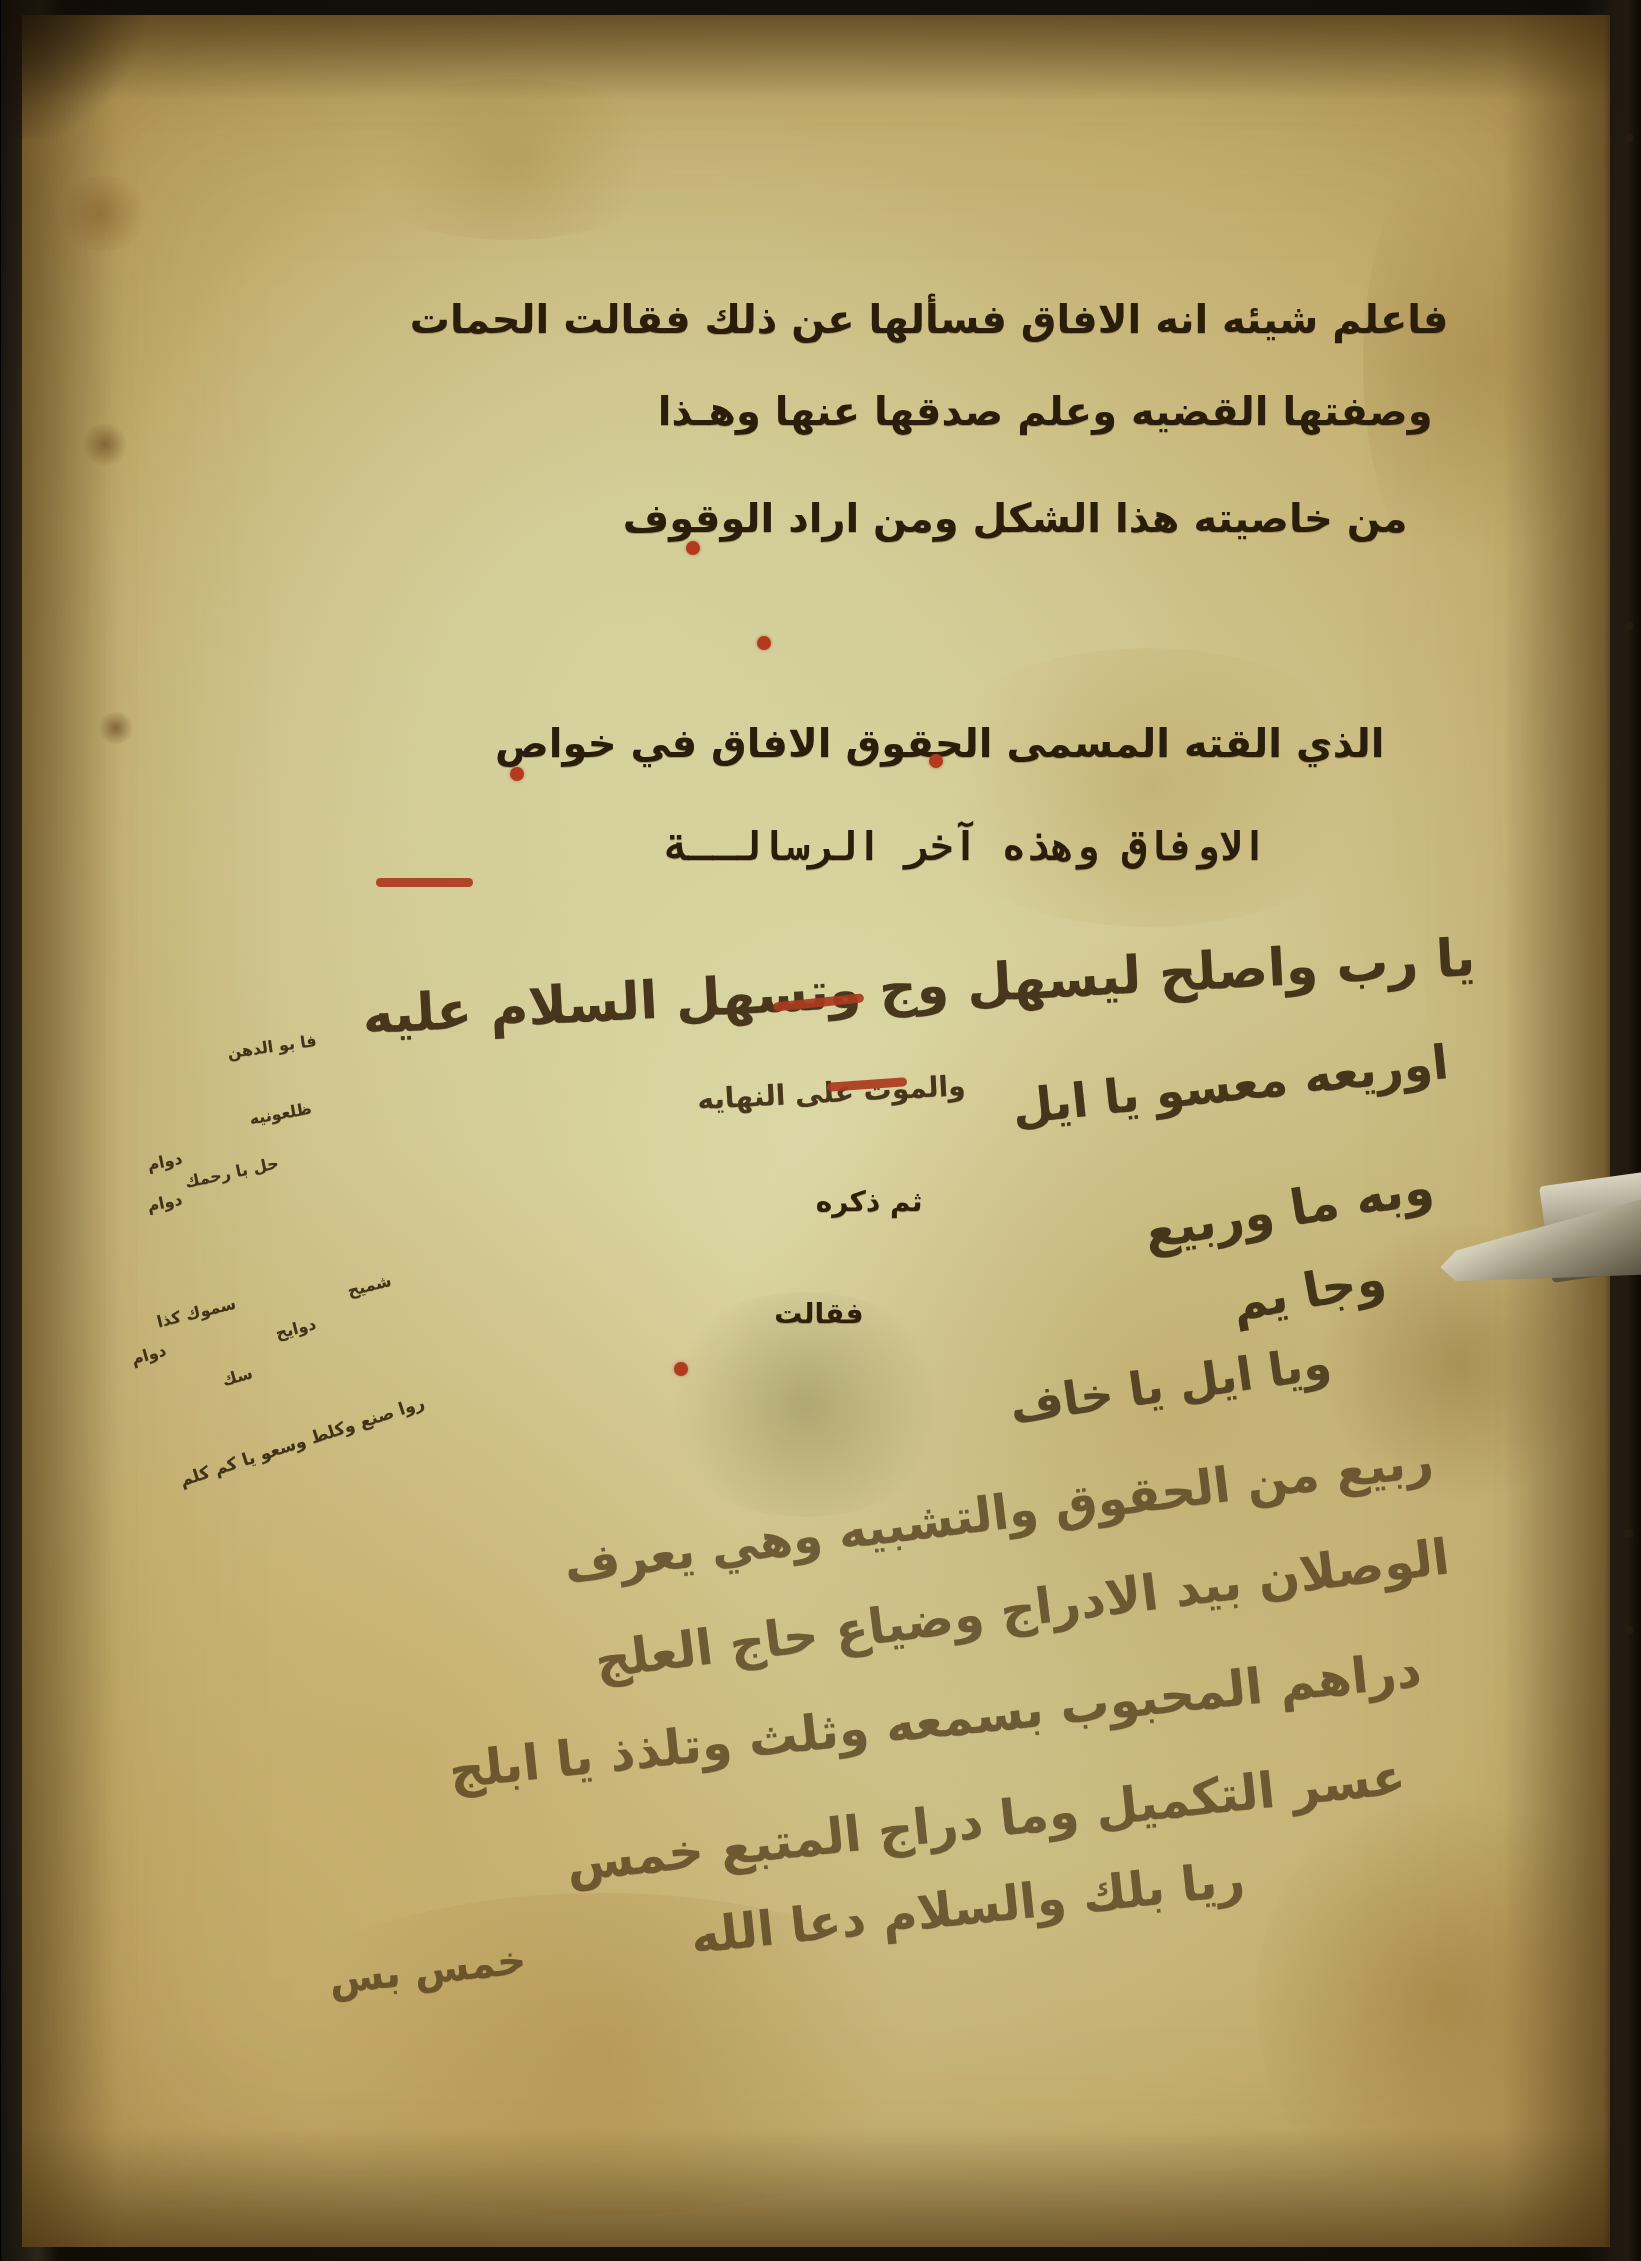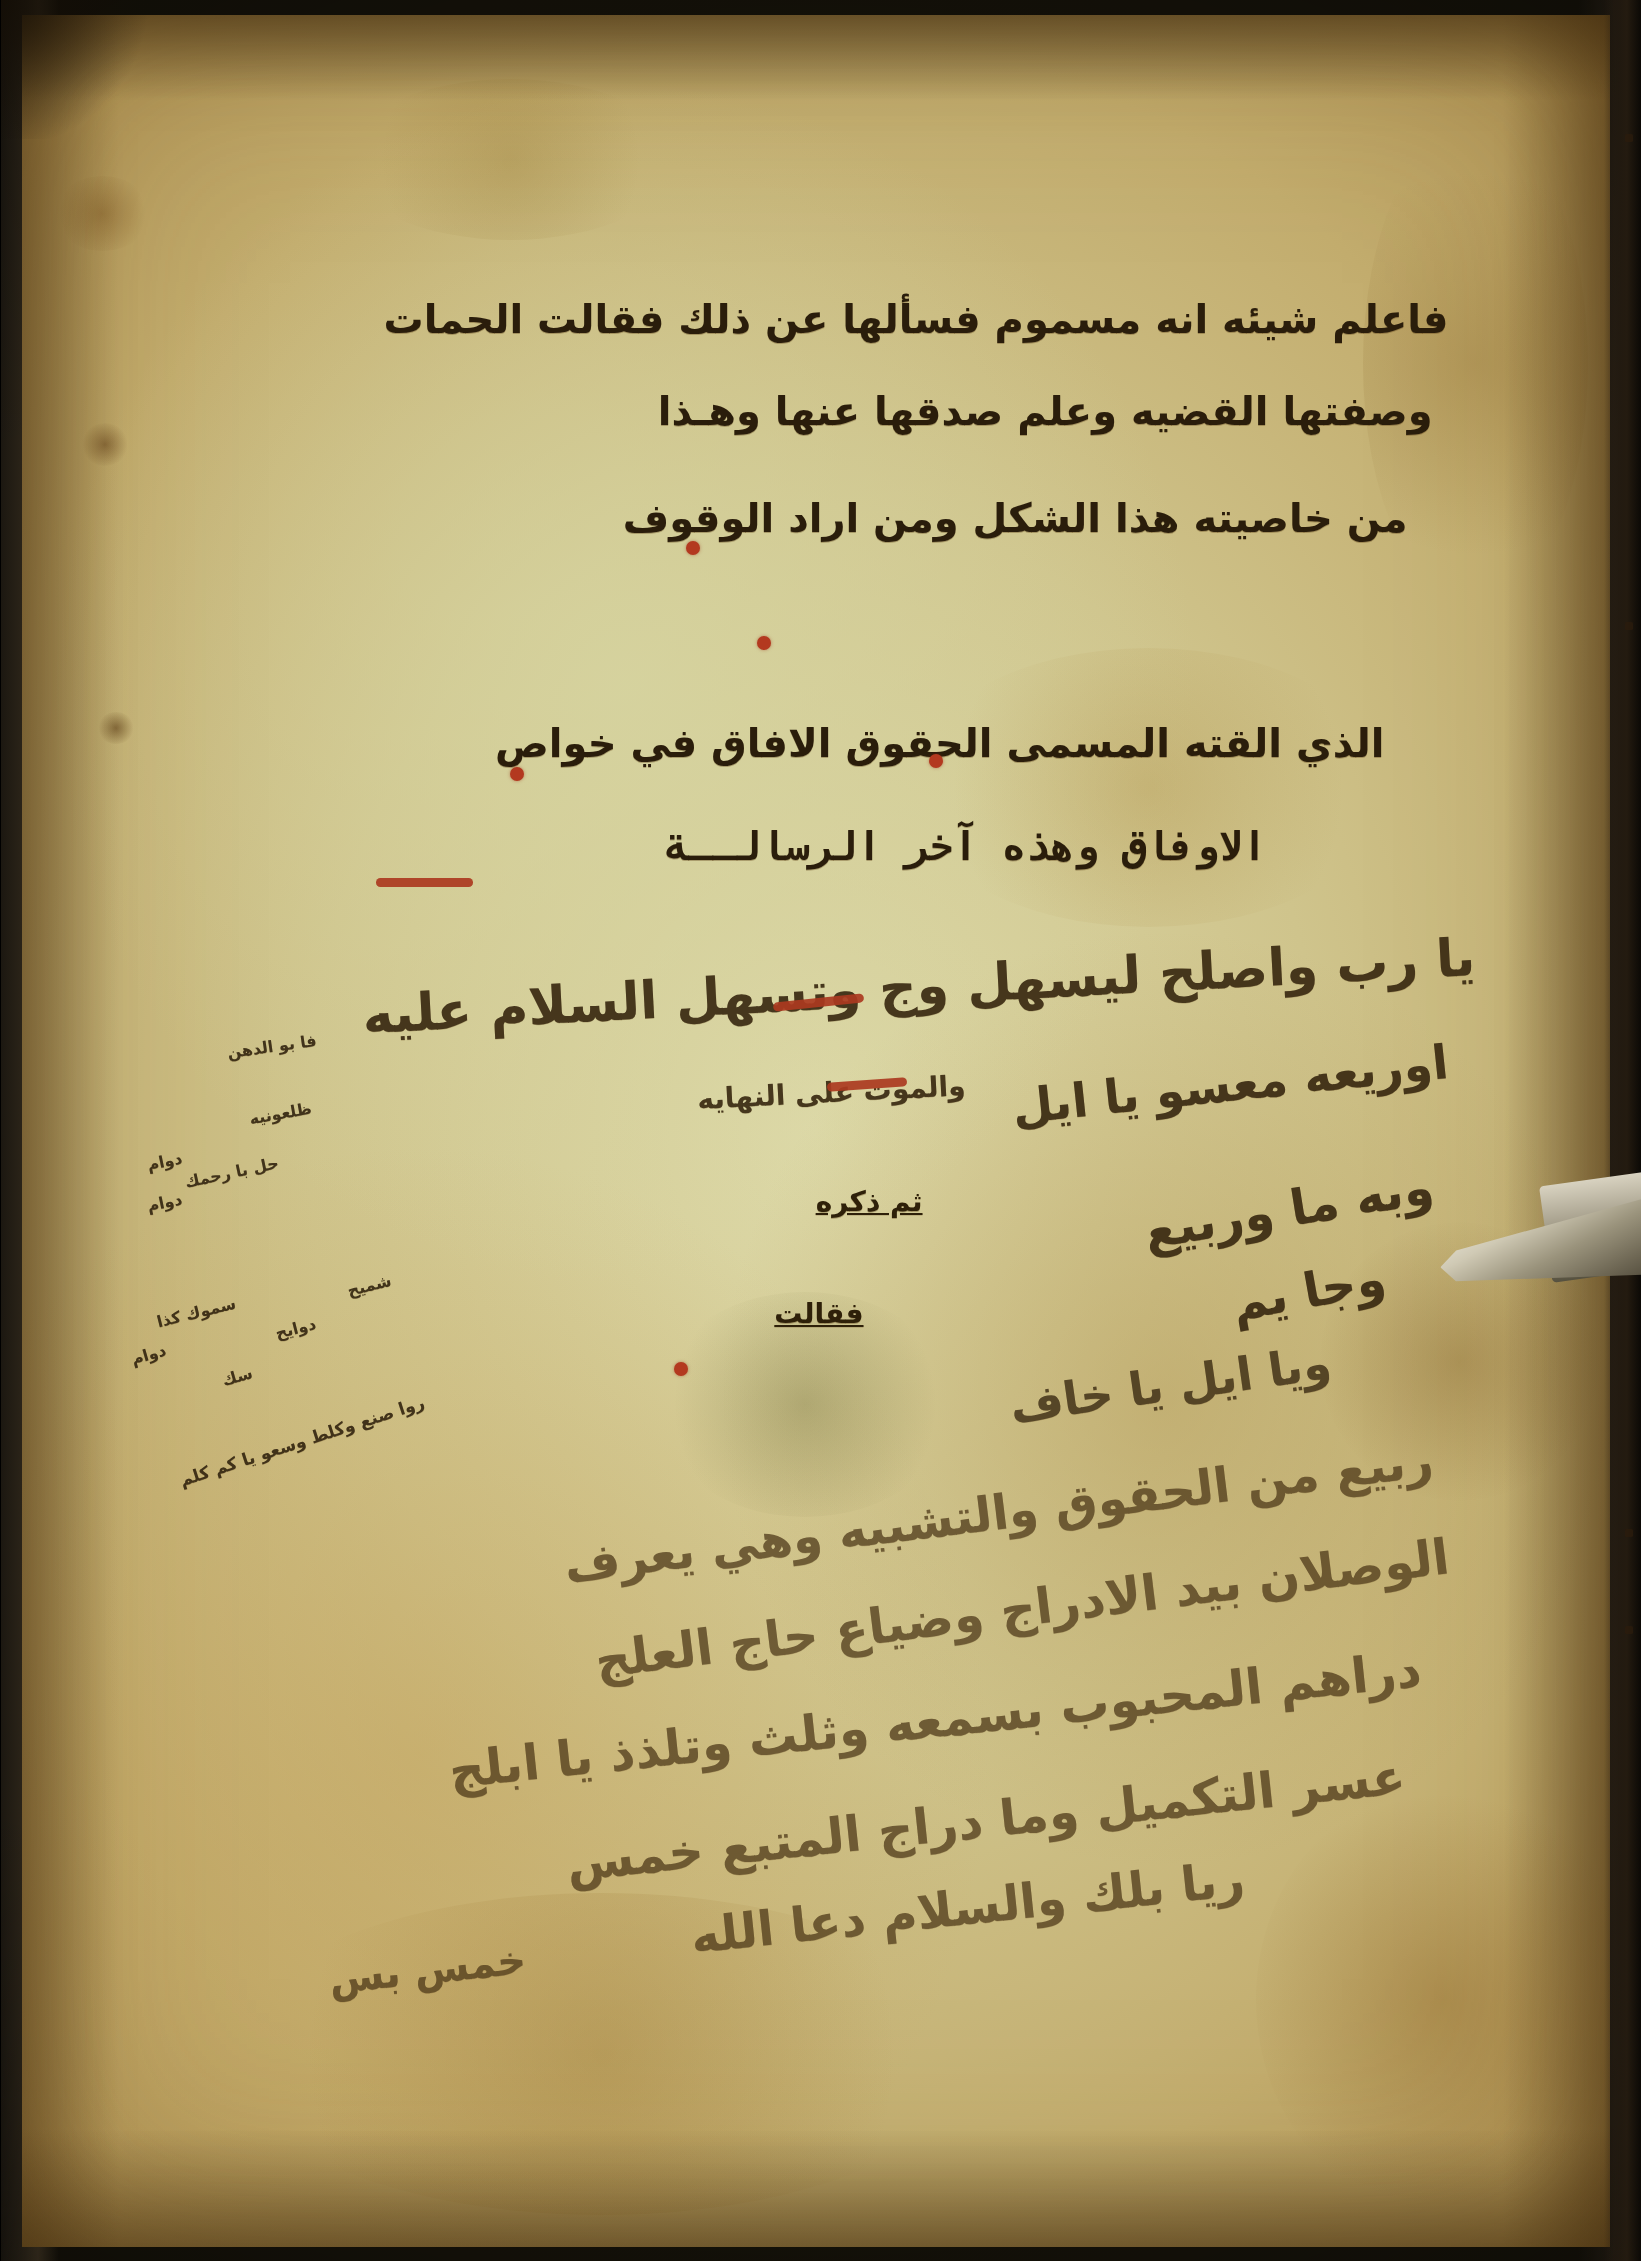--- a/index.html
+++ b/index.html
@@ -148,21 +148,20 @@
     font-weight: 600;
     opacity: 0.9;
   }
 
   
   .centered-small {
     font-size: 28px;
     color: #2e2009;
     font-weight: 700;
     letter-spacing: -1.1px;
-    text-decoration: underline;
   }
 
   
   .pointer {
     position: absolute;
     z-index: 6;
     pointer-events: none;
   }
   .pointer-blade {
     position: absolute;
@@ -225,21 +224,21 @@
     <div class="stain s4"></div>
     <div class="stain s5"></div>
     <div class="stain s6"></div>
     <div class="stain s7"></div>
     <div class="stain s8"></div>
     <div class="stain s9"></div>
     <div class="stain s10"></div>
 
     <div class="text-layer">
 
-      <div class="line body-line" style="top:284px;">فاعلم شيئه انه مسموم فسألها عن ذلك فقالت الحمات</div>
+      <div class="line body-line" style="top:284px;">فاعلم شيئه انه الافاق فسألها عن ذلك فقالت الحمات</div>
       <div class="line body-line" style="top:376px; right:177px;">وصفتها القضيه وعلم صدقها عنها وهـذا</div>
       <div class="line body-line" style="top:483px; right:202px;">من خاصيته هذا الشكل  ومن اراد الوقوف</div>
       <div class="line body-line" style="top:708px; right:225px;">الذي القته المسمى الحقوق الافاق في خواص</div>
       <div class="line body-line" style="top:815px; right:343px;font-family:Liberation Mono, monospace;">الاوفاق وهذه آخر الرسالــة</div>
 
       <div class="rubric-dot" style="left:664px; top:526px;"></div>
       <div class="rubric-dot" style="left:735px; top:621px;"></div>
       <div class="rubric-dot" style="left:907px; top:739px;"></div>
       <div class="rubric-dot" style="left:488px;  top:752px;"></div>
       <div class="rubric-dot" style="left:652px; top:1347px;"></div>

